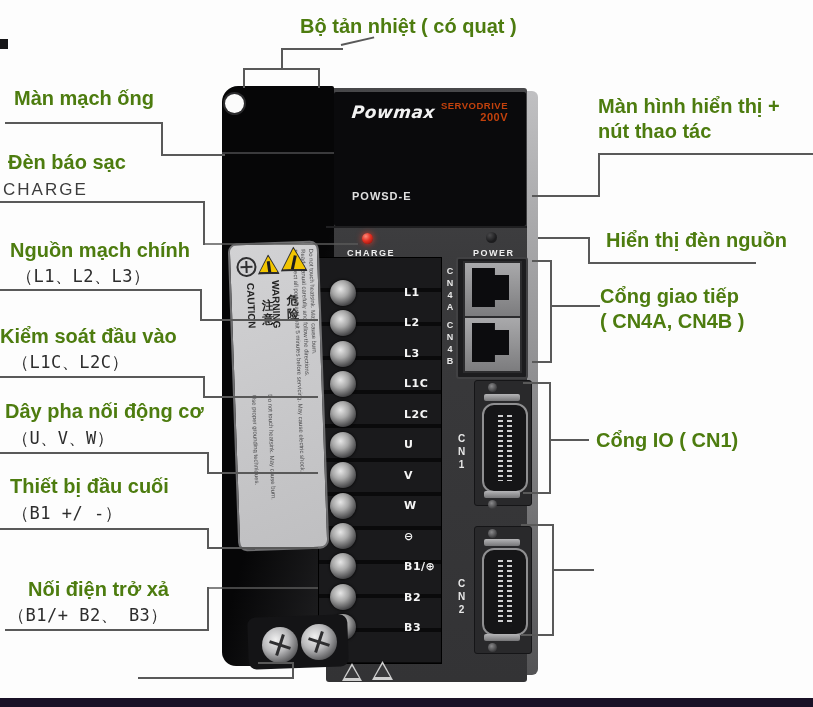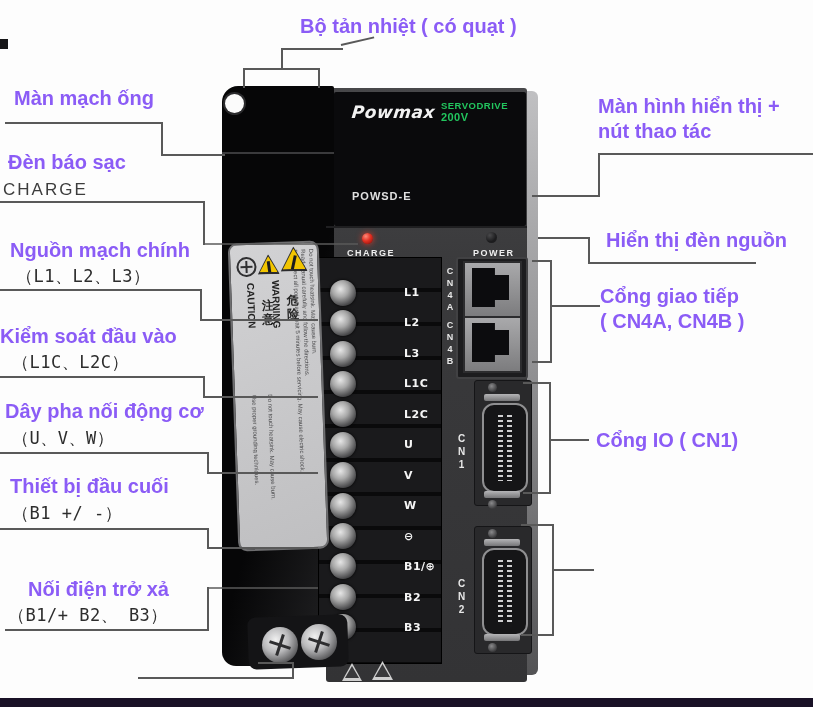--- a/index.html
+++ b/index.html
@@ -1,37 +1,37 @@
 <!DOCTYPE html>
 <html><head>
 <meta charset="utf-8">
 <style>
   html,body{margin:0;padding:0}
   #stage{position:relative;width:813px;height:707px;background:#fdfdfd;overflow:hidden;
          font-family:"Liberation Sans",sans-serif}
   .abs{position:absolute}
-  .lbl{position:absolute;font:700 20px/25px "Liberation Sans",sans-serif;color:#8b5cf6;white-space:nowrap}
+  .lbl{position:absolute;font:700 20px/25px "Liberation Sans",sans-serif;color:#4d7c0f;white-space:nowrap}
   .sub{position:absolute;font:400 17px/20px "DejaVu Sans Mono","DejaVu Sans",monospace;color:#2d2d2d;white-space:nowrap;letter-spacing:.5px}
   .thin{font:400 17px/20px "Liberation Sans",sans-serif;color:#3c3c3c;letter-spacing:2px}
   .ln{position:absolute;background:#595959;z-index:5}
   .vt{writing-mode:vertical-rl;text-orientation:upright}
   
   .heatsink{position:absolute;left:222px;top:86px;width:112px;height:580px;z-index:2;
             background:linear-gradient(105deg,#060607 55%,#232325);border-radius:16px 2px 2px 14px}
   .hole{position:absolute;left:225px;top:94px;width:19px;height:19px;border-radius:50%;background:#fbfbfb;z-index:3;
         box-shadow:0 0 0 2px #2a2a2c}
   .seam{position:absolute;left:222px;top:152px;width:112px;height:2px;background:#3a3a3c;z-index:3}
   .body{position:absolute;left:326px;top:88px;width:201px;height:594px;z-index:1;
         background:linear-gradient(180deg,#48484a,#3a3a3c 30%,#333335);border-radius:3px}
   .sideface{position:absolute;left:527px;top:91px;width:11px;height:584px;z-index:1;
         background:linear-gradient(180deg,#c0c0c2,#8e8e90 50%,#535355);border-radius:0 6px 6px 0}
   .display{position:absolute;left:334px;top:92px;width:192px;height:134px;background:#0a0a0c;border-radius:2px;z-index:2}
   .brand{position:absolute;left:18px;top:10px;font:900 17px "DejaVu Sans",sans-serif;font-style:italic;
          color:#f2f2f2;letter-spacing:.5px;transform:skewX(-6deg)}
-  .servo{position:absolute;right:18px;top:8px;color:#22c55e;line-height:10px}
+  .servo{position:absolute;right:18px;top:8px;text-align:right;color:#c2410c;line-height:10px}
   .servo .s1{font:700 9.5px "Liberation Sans",sans-serif;letter-spacing:.5px}
   .servo .s2{font:700 11px "Liberation Sans",sans-serif;letter-spacing:.5px}
   .powsd{position:absolute;left:18px;bottom:24px;font:700 11px "Liberation Sans",sans-serif;color:#e0e0e0;letter-spacing:1px}
   .ctrlseam{position:absolute;left:326px;top:226px;width:201px;height:2px;background:#1f1f21;z-index:2}
   .led{position:absolute;width:11px;height:11px;border-radius:50%;z-index:3}
   .ledlbl{position:absolute;font:700 9px "Liberation Sans",sans-serif;color:#efefef;letter-spacing:1.5px;z-index:3;white-space:nowrap}
   .tblock{position:absolute;left:318px;top:257px;width:122px;height:405px;z-index:2;border:1px solid #000;
           background:repeating-linear-gradient(180deg,#1a1a1c 0 30px,#0a0a0b 30px 34px)}
   .screws{position:absolute;left:330px;top:280px;width:30px;height:360px;z-index:3;
           display:flex;flex-direction:column;justify-content:space-between}

